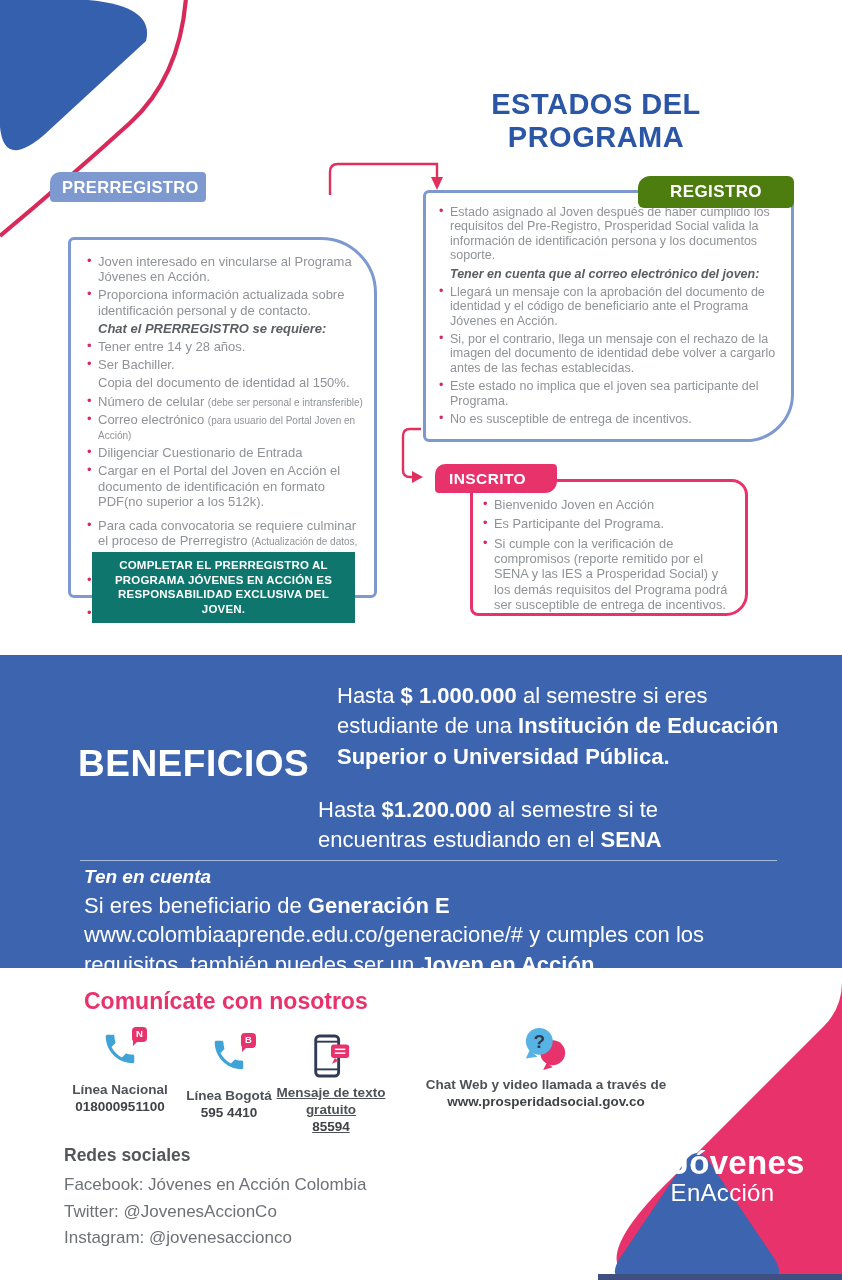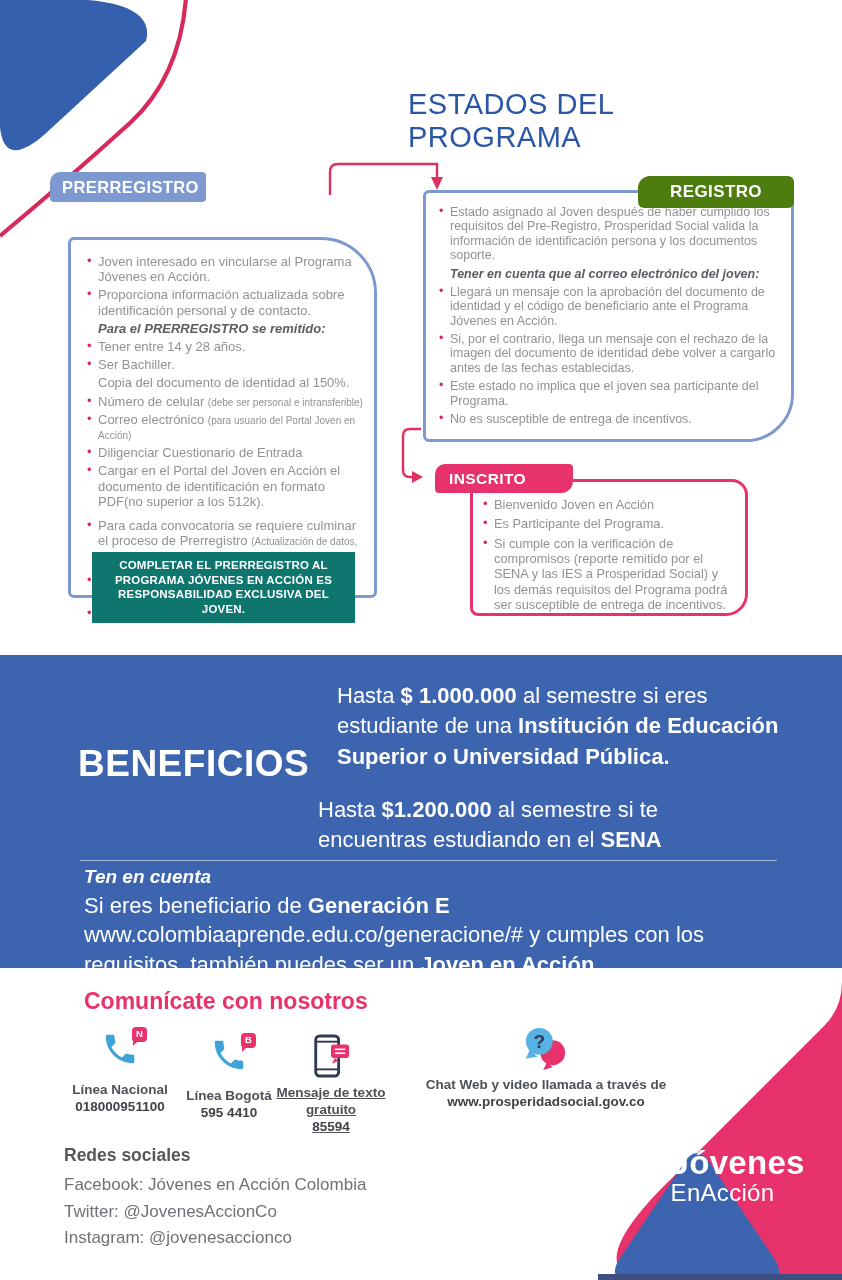--- a/index.html
+++ b/index.html
@@ -1,36 +1,36 @@
 <!DOCTYPE html>
 <html><head>
 <meta charset="utf-8">
 <style>
   html,body{margin:0;padding:0;background:#e9e9e9;}
   .poster{position:relative;width:842px;height:1280px;background:#ffffff;overflow:hidden;
           font-family:"Liberation Sans", sans-serif;margin:0 auto;}
   .deco{position:absolute;left:0;top:0;width:842px;height:1280px;pointer-events:none;}
 
   
-  .main-title{position:absolute;left:408px;top:88px;width:376px;text-align:left;
-              font-size:29px;font-weight:normal;color:#2b55a5;letter-spacing:.5px;}
+  .main-title{position:absolute;left:408px;top:88px;width:376px;text-align:center;
+              font-size:29px;font-weight:bold;color:#2b55a5;letter-spacing:.5px;}
 
   
   .state-box{position:absolute;background:#fff;border:3px solid #7d99cf;box-sizing:border-box;}
   .box-label{position:absolute;color:#fff;font-weight:bold;display:flex;align-items:center;
              box-sizing:border-box;letter-spacing:.4px;}
   .prer-box{left:68px;top:193px;width:309px;height:361px;border-radius:6px 56px 6px 6px;margin-top:44px;}
   .prer-label{left:50px;top:172px;width:156px;height:30px;background:#7d99cf;
               border-radius:10px 4px 4px 4px;font-size:16.5px;padding-left:12px;}
   .reg-box{left:423px;top:190px;width:371px;height:252px;border-radius:6px 6px 48px 6px;}
   .reg-label{left:638px;top:176px;width:156px;height:32px;background:#4d7c0f;
              border-radius:12px 6px 6px 6px;font-size:17px;justify-content:center;}
   .ins-box{left:470px;top:479px;width:278px;height:137px;border-color:#e8326c;
            border-radius:4px 16px 22px 8px;}
-  .ins-label{left:435px;top:464px;width:138px;height:29px;background:#e8326c;
+  .ins-label{left:435px;top:464px;width:122px;height:29px;background:#e8326c;
              border-radius:10px 4px 12px 4px;font-size:15.5px;padding-left:14px;}
 
   .box-body{position:relative;color:#8f9296;}
   .prer-box .box-body{padding:14px 6px 0 16px;font-size:13px;line-height:1.17;}
   .reg-box  .box-body{padding:12px 10px 0 13px;font-size:12.5px;line-height:1.15;}
   .ins-box  .box-body{padding:15px 8px 0 10px;font-size:12.8px;line-height:1.2;}
   .item{position:relative;padding-left:11px;margin-bottom:3px;}
   .reg-box .item,.ins-box .item{margin-bottom:4px;}
   .item.bullet::before{content:"•";position:absolute;left:0;top:-1px;color:#d8295b;}
   .item.subhead{font-weight:bold;font-style:italic;color:#5a5d61;}
@@ -101,21 +101,21 @@
 
     <rect x="598" y="1274" width="244" height="6" fill="#3f4f82"></rect>
   </svg>
 
   <div class="main-title">ESTADOS DEL PROGRAMA</div>
 
   <div class="state-box prer-box">
     <div class="box-body">
       <div class="item bullet"><span>Joven interesado en vincularse al Programa Jóvenes en Acción.</span></div>
       <div class="item bullet"><span>Proporciona información actualizada sobre identificación personal y de contacto.</span></div>
-      <div class="item subhead"><span>Para el PRERREGISTRO se remitido:</span></div>
+      <div class="item subhead"><span>Chat el PRERREGISTRO se requiere:</span></div>
       <div class="item bullet"><span>Tener entre 14 y 28 años.</span></div>
       <div class="item bullet"><span>Ser Bachiller.</span></div>
       <div class="item plain"><span>Copia del documento de identidad al 150%.</span></div>
       <div class="item bullet"><span>Número de celular </span><span class="small-print">(debe ser personal e intransferible)</span></div>
       <div class="item bullet"><span>Correo electrónico </span><span class="small-print">(para usuario del Portal Joven en Acción)</span></div>
       <div class="item bullet"><span>Diligenciar Cuestionario de Entrada</span></div>
       <div class="item bullet"><span>Cargar en el Portal del Joven en Acción el documento de identificación en formato PDF(no superior a los 512k).</span></div>
       <div class="item bullet gap"><span>Para cada convocatoria se requiere culminar el proceso de Prerregistro </span><span class="small-print">(Actualización de datos, Cuestionario de Entrada y Cargue de documento)</span></div>
       <div class="item bullet gap"><span>Este estado no implica que sea participante del Programa.</span></div>
       <div class="item bullet"><span>No es susceptible de entrega de incentivos.</span></div>

